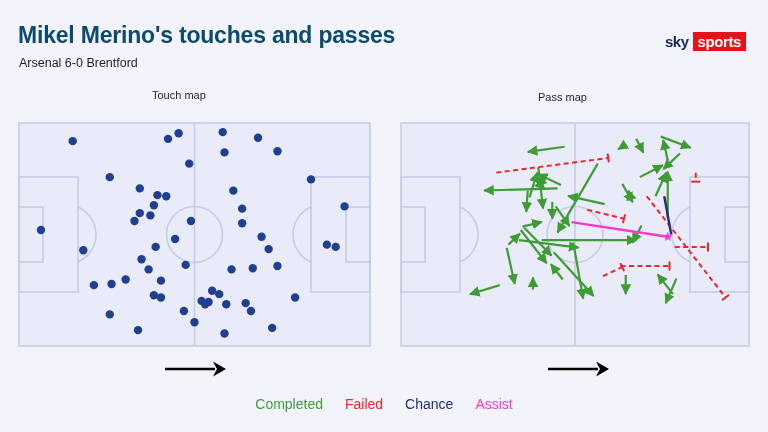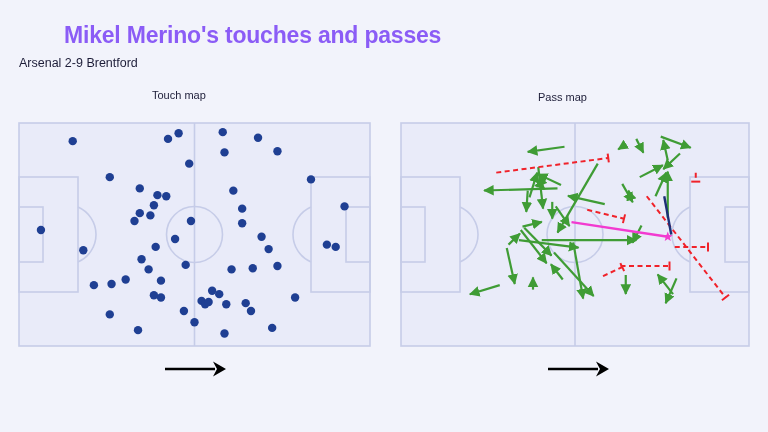--- a/index.html
+++ b/index.html
@@ -7,22 +7,22 @@
     width:768px;height:432px;overflow:hidden;
     background:#f2f3fb;
     font-family:"Liberation Sans", sans-serif;
     position:relative;
   }
   #root{position:absolute;inset:0;}
 
   
   .title{
     position:absolute;left:18px;top:22px;
-    font-size:23px;font-weight:bold;color:#8b5cf6;
-    letter-spacing:-0.2px;white-space:nowrap;margin-left:46px;
+    font-size:23px;font-weight:bold;color:#0c4a6e;
+    letter-spacing:-0.2px;white-space:nowrap;
   }
   .subtitle{
     position:absolute;left:19px;top:56px;
     font-size:12.5px;color:#1d1d38;white-space:nowrap;
   }
 
   
   .logo{
     position:absolute;right:22px;top:32px;
     display:flex;align-items:stretch;height:19px;
@@ -66,22 +66,26 @@
   .lg-failed{color:#f0222a;}
   .lg-chance{color:#1d2f77;}
   .lg-assist{color:#f23ad0;}
 </style>
 </head>
 <body>
 
 <div id="root">
 
   <div class="title">Mikel Merino's touches and passes</div>
-  <div class="subtitle">Arsenal 2-9 Brentford</div>
-
+  <div class="subtitle">Arsenal 6-0 Brentford</div>
+
+  <div class="logo">
+    <span class="logo-sky">sky</span>
+    <span class="logo-sports">sports</span>
+  </div>
 
   <div class="map-caption" id="cap-touch">Touch map</div>
   <div class="map-caption" id="cap-pass">Pass map</div>
 
   <div class="pitch" id="pitch-touch">
     <svg viewBox="0 0 353 225" preserveAspectRatio="none">
       <g>
         <rect x="1" y="1" width="351" height="223" fill="#e9ebf9" stroke="#c6cce8" stroke-width="1.6"></rect>
         <line x1="176.5" y1="1" x2="176.5" y2="224" stroke="#c6cce8" stroke-width="1.6"></line>
         <circle cx="176.5" cy="112.5" r="28" fill="none" stroke="#c6cce8" stroke-width="1.6"></circle>
@@ -244,14 +248,20 @@
       <path d="M48 1.5 L61 9 L48 16.5 L52 9 z" fill="#000"></path>
     </svg>
   </div>
   <div class="dir-arrow" id="dir-pass">
     <svg viewBox="0 0 62 18" width="62" height="18">
       <line x1="0" y1="9" x2="50" y2="9" stroke="#000" stroke-width="2.4"></line>
       <path d="M48 1.5 L61 9 L48 16.5 L52 9 z" fill="#000"></path>
     </svg>
   </div>
 
+  <div class="legend">
+    <span class="lg-completed">Completed</span>
+    <span class="lg-failed">Failed</span>
+    <span class="lg-chance">Chance</span>
+    <span class="lg-assist">Assist</span>
+  </div>
 
 </div>
 
 </body></html>

